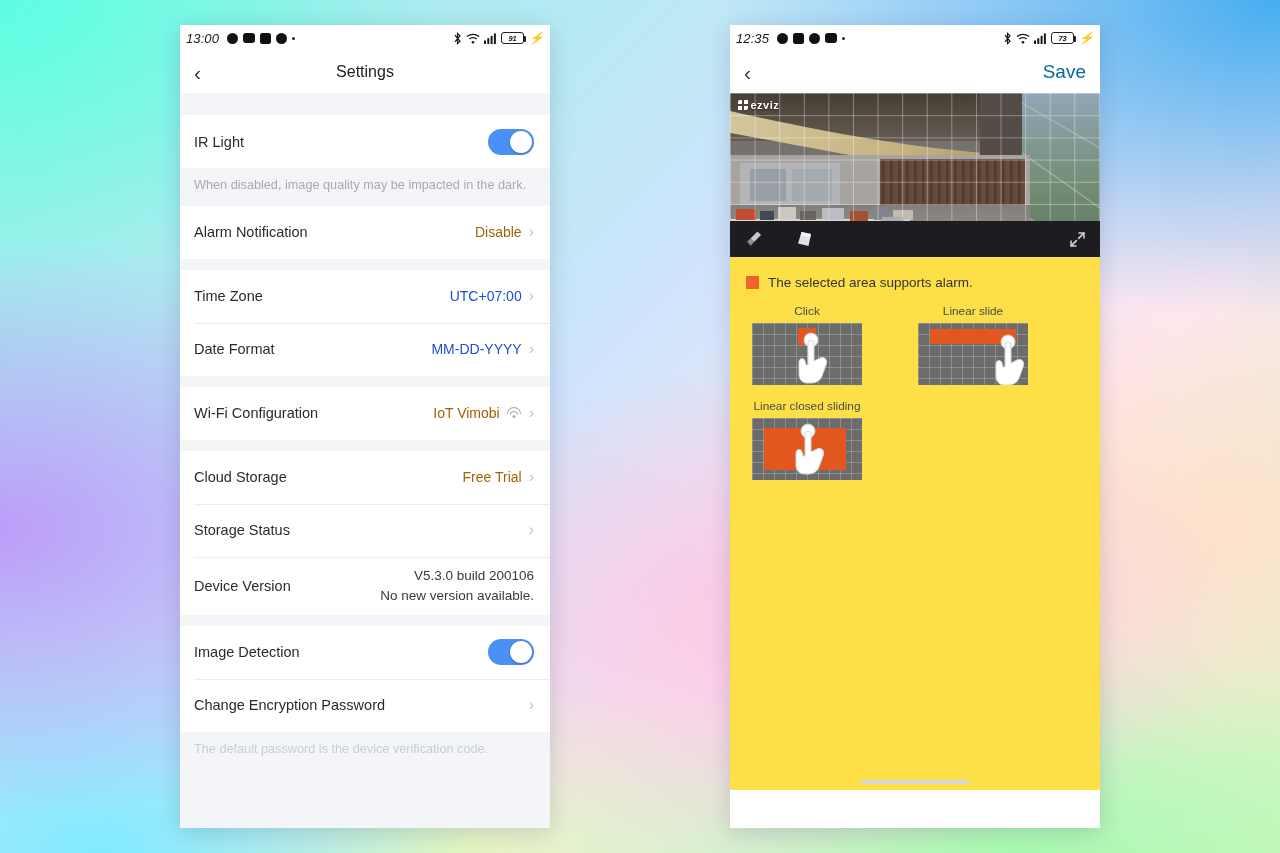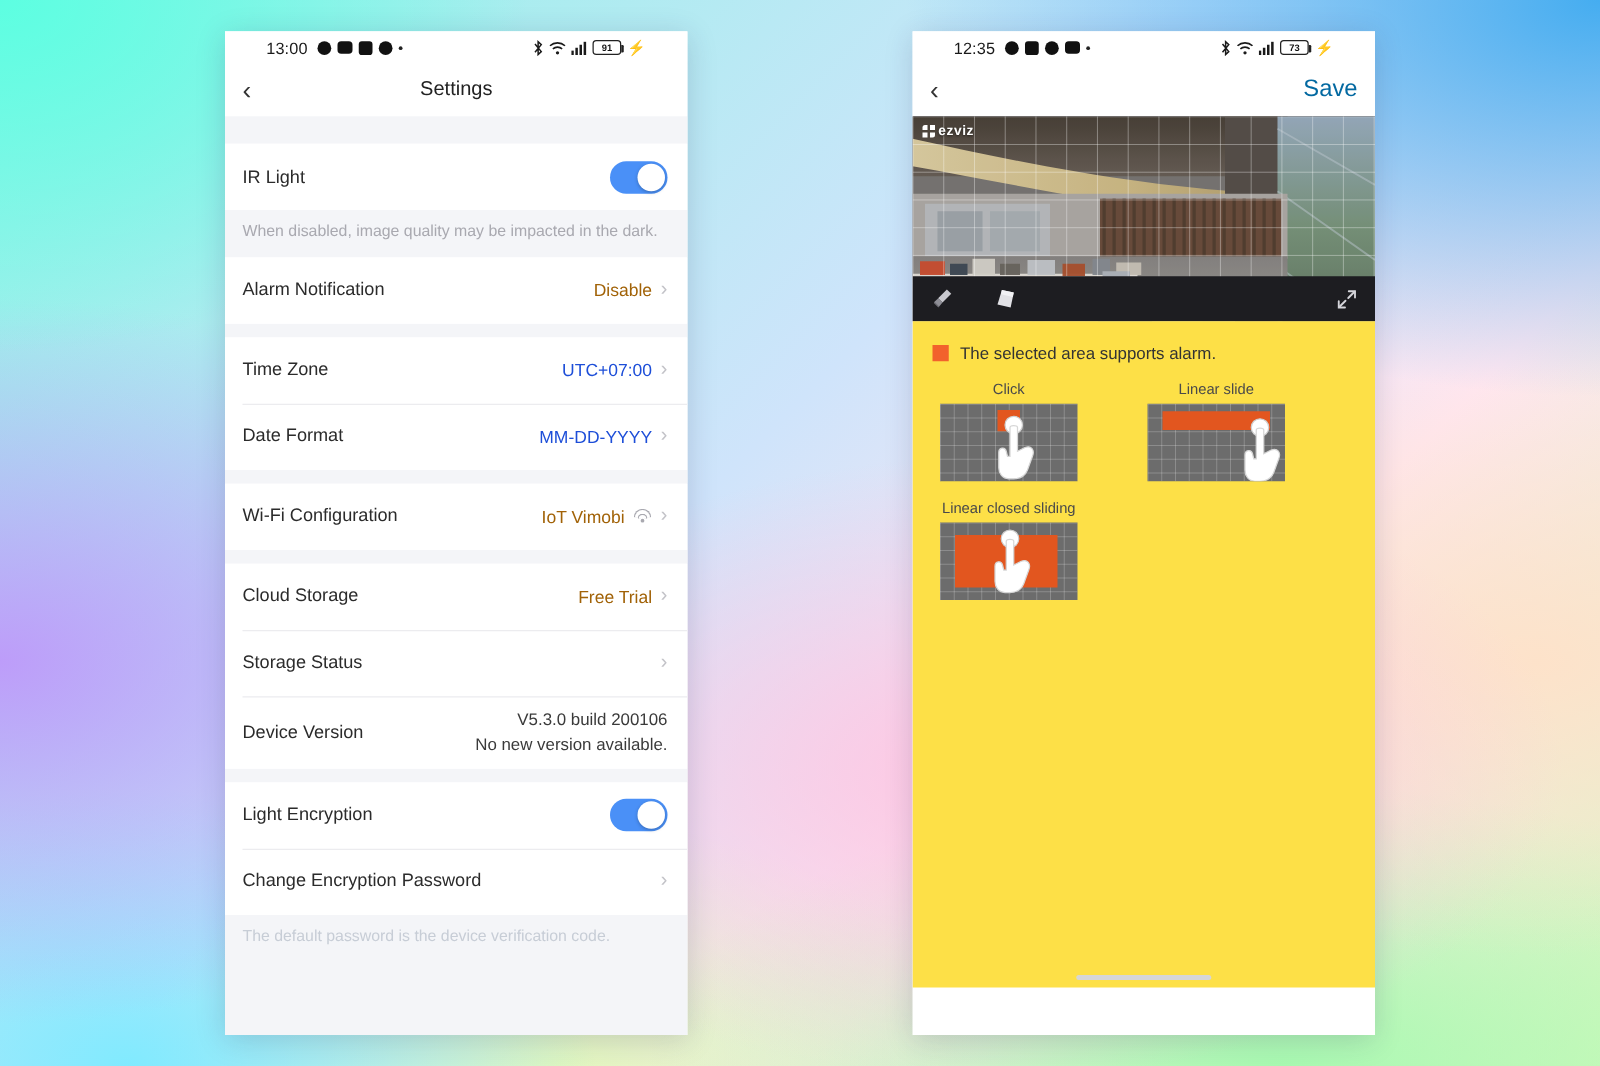--- a/index.html
+++ b/index.html
@@ -38,24 +38,25 @@
     box-shadow: 0 4px 22px rgba(40,40,90,0.18);
   }
   #phone-left  { left: 180px; }
   #phone-right { left: 730px; }
 
   
   .statusbar {
     height: 26px;
     display: flex;
     align-items: center;
-    padding: 0 33px;
+    padding: 0 6px;
     background: #ffffff;
     font-size: 12.5px;
     color: #1a1a1a;
+    font-style: italic;
   }
   .sb-time { font-size: 13px; letter-spacing: .1px; margin-right: 8px; }
   .sb-apps { display: flex; align-items: center; gap: 5px; }
   .sb-app {
     width: 11px; height: 11px; border-radius: 50%;
     background: #111; display: inline-block;
     position: relative;
   }
   .sb-app.sq { border-radius: 2.5px; }
   .sb-app.rr { border-radius: 3px; width: 12px; height: 10px; }
@@ -360,21 +361,21 @@
               <span>No new version available.</span>
             </span>
           </span>
         </div>
       </div>
 
       <div class="gap"></div>
 
       <div class="group">
         <div class="row">
-          <span class="row-label">Light Encryption</span>
+          <span class="row-label">Image Detection</span>
           <span class="row-right">
             <span class="toggle">
                 <span class="knob"></span>
               </span>
           </span>
         </div>
         <div class="row">
           <span class="row-label">Change Encryption Password</span>
           <span class="row-right">
             <span class="chev">›</span>

